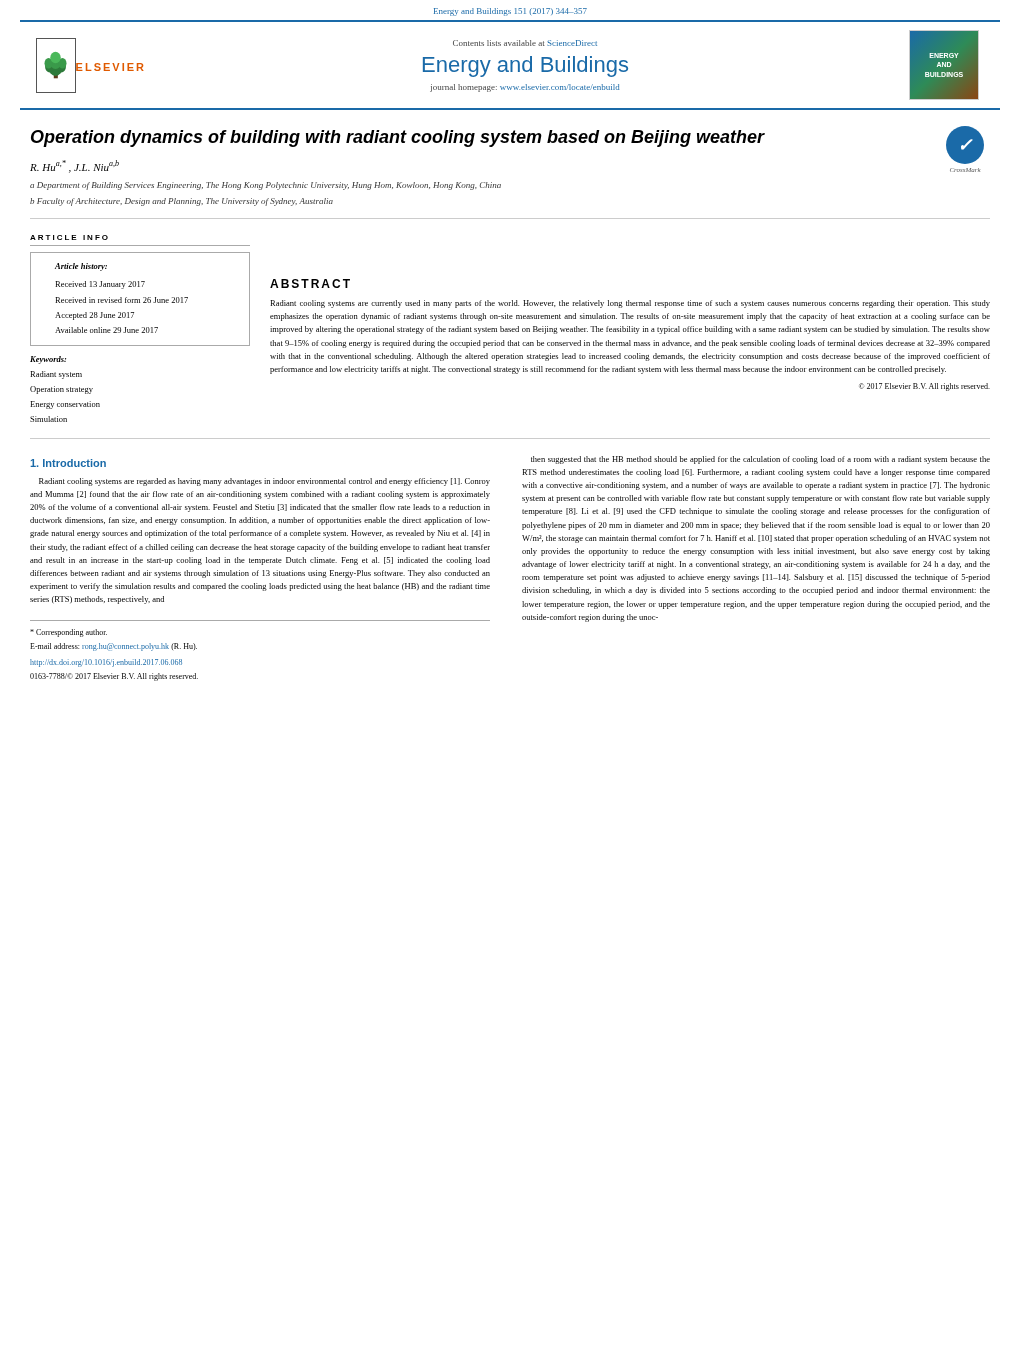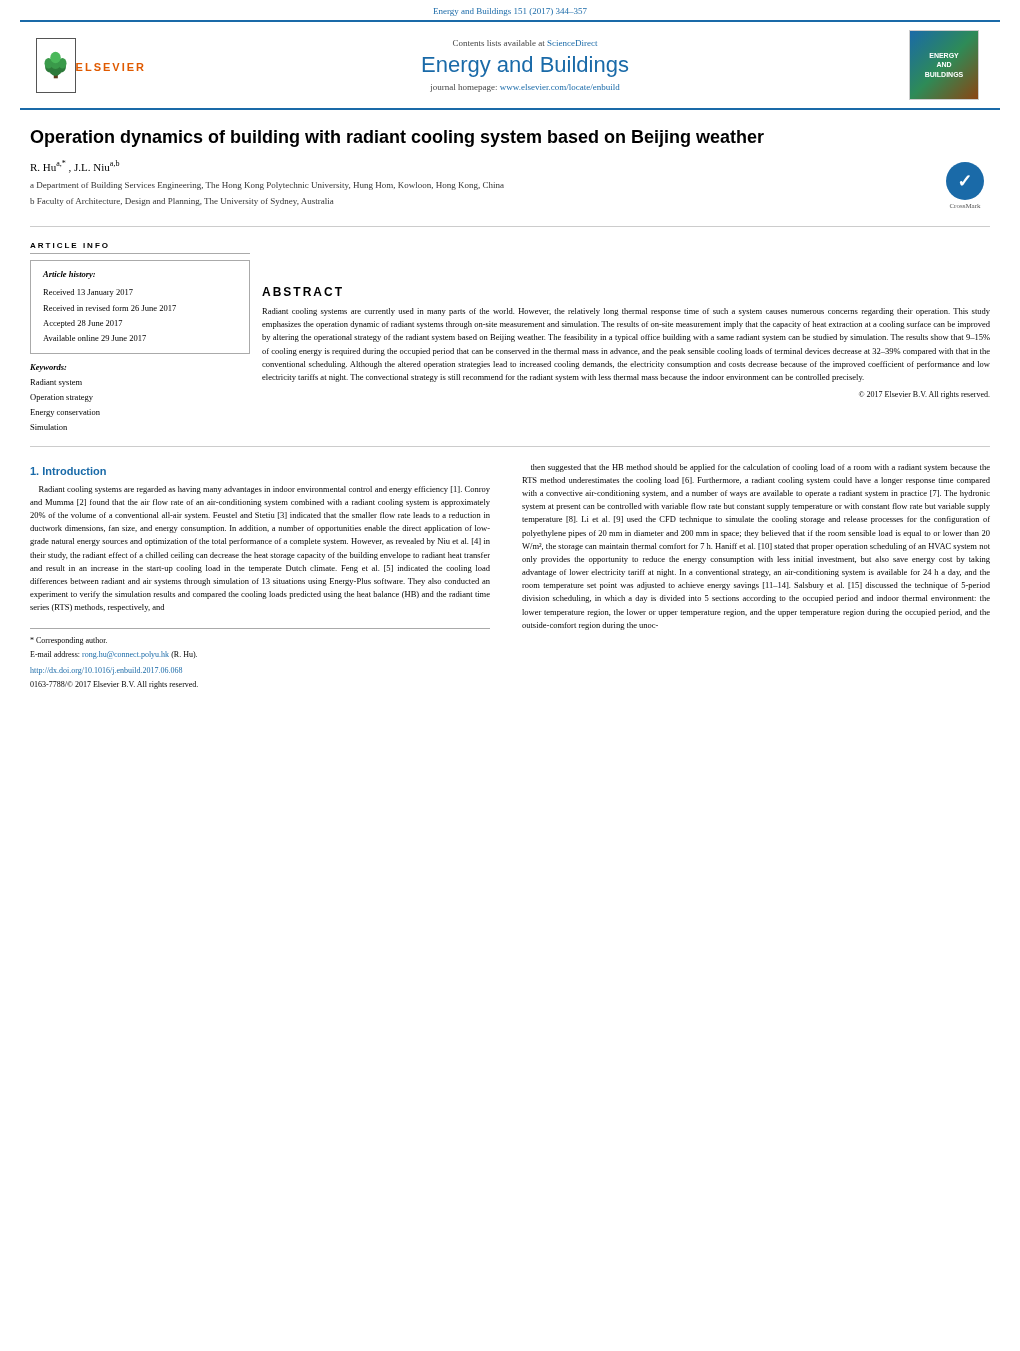--- a/index.html
+++ b/index.html
@@ -108,23 +108,24 @@
 
     
     .paper-content {
       margin: 0 30px;
       padding: 16px 0 0;
     }
 
     
     .article-title-section {
       display: flex;
-      align-items: flex-end;
-      padding-bottom: 16px;
+      align-items: flex-start;
+      padding-bottom: 8px;
       border-bottom: 1px solid #ccc;
+      font-style: italic;
     }
     .article-title-text {
       flex: 1;
     }
     .article-title-text h1 {
       font-size: 18px;
       font-weight: bold;
       font-family: Arial, sans-serif;
       color: #000;
       line-height: 1.3;
@@ -169,21 +170,21 @@
     .crossmark-text {
       font-size: 7px;
       color: #555;
       text-align: center;
       margin-top: 2px;
     }
 
     
     .article-info-row {
       display: flex;
-      gap: 12px;
+      gap: 20px;
       padding: 14px 0 10px;
       border-bottom: 1px solid #ccc;
     }
 
     .article-info-col {
       width: 220px;
       flex-shrink: 0;
       font-size: 8.5px;
     }
     .article-info-col .section-heading {
@@ -191,21 +192,21 @@
       font-weight: bold;
       letter-spacing: 2px;
       font-family: Arial, sans-serif;
       color: #000;
       margin-bottom: 6px;
       border-bottom: 1px solid #aaa;
       padding-bottom: 3px;
     }
     .article-history-box {
       border: 1px solid #aaa;
-      padding: 6px 12px;
+      padding: 6px 24px;
       margin-bottom: 8px;
       font-size: 8.5px;
       line-height: 1.8;
     }
     .article-history-box .history-label {
       font-style: italic;
       font-weight: bold;
       font-size: 8.5px;
       margin-bottom: 3px;
     }

